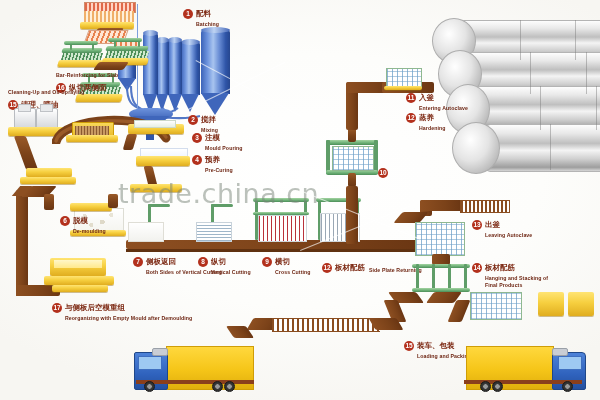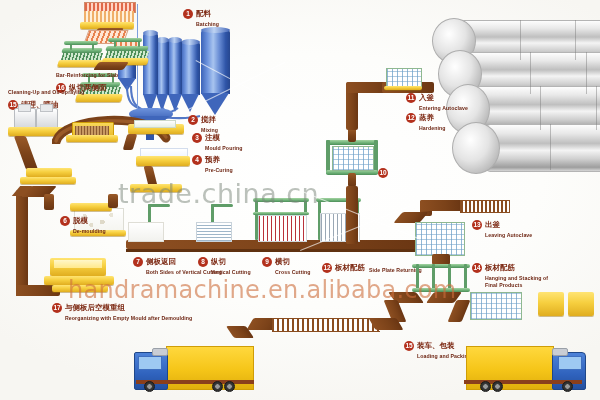--- a/index.html
+++ b/index.html
@@ -482,19 +482,18 @@
     <div class="truck-cab" style="left:552px;top:352px;width:32px;height:36px;"></div>
     <div class="truck-win" style="left:558px;top:356px;width:22px;height:12px;"></div>
     <div class="abs" style="left:552px;top:348px;width:14px;height:6px;background:#c9cdd4;border:1px solid #9aa0a8;border-radius:2px;"></div>
     <div class="chassis" style="left:464px;top:380px;width:118px;height:4px;"></div>
     <div class="wheel" style="left:480px;top:381px;"></div>
     <div class="wheel" style="left:492px;top:381px;"></div>
     <div class="wheel" style="left:562px;top:381px;"></div>
   </div>
 
   <div class="wm1">trade.china.cn</div>
-  <div class="wm2">handramachine.en.alibaba.com</div>
 
   <div class="wm-sheen" style="left:196px;top:60px;width:120px;transform:rotate(28deg);"></div>
   <div class="wm-sheen" style="left:186px;top:110px;width:110px;transform:rotate(-26deg);"></div>
   <div class="wm-sheen" style="left:300px;top:190px;width:130px;transform:rotate(22deg);"></div>
   <div class="wm-sheen" style="left:300px;top:250px;width:120px;transform:rotate(-22deg);"></div>
 </div>
 
 </body></html>

